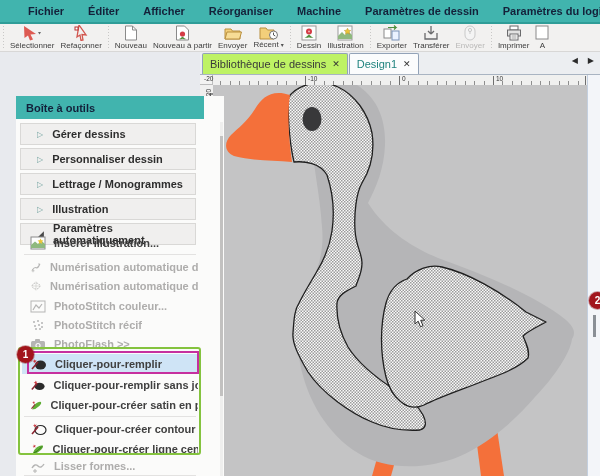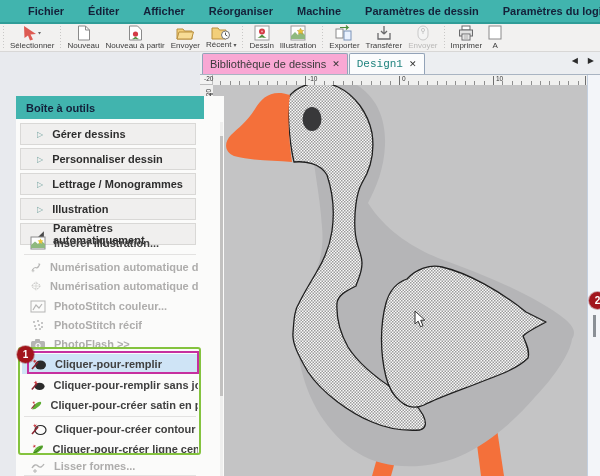--- a/index.html
+++ b/index.html
@@ -54,25 +54,25 @@
     font-size:10px; font-weight:bold; display:flex; align-items:center; justify-content:center;
     box-shadow:0 0 0 1px rgba(130,10,15,.35); }
   #badge-1 { left:1px; top:250px; width:17px; height:17px; z-index:28; }
 
   
   #docarea { position:absolute; left:200px; top:52px; width:400px; height:424px; background:#c4c4c5; }
   #tabbar { position:absolute; left:0; top:0; width:400px; height:23px; background:#eceef1;
     border-bottom:1px solid #a9b4c2; display:flex; align-items:flex-end; padding-left:2px; z-index:12; }
   .tab { height:21px; display:flex; align-items:center; gap:6px; padding:0 7px;
     border:1px solid #93a3b8; border-bottom:none; border-radius:2px 2px 0 0;
-    background:#f9a8d4; margin-right:1px; }
+    background:#bef264; margin-right:1px; }
   .tab .tab-lbl { font-size:11px; color:#3a3a3a; white-space:nowrap; }
   .tab .tab-x { font-size:9px; font-weight:bold; color:#333; }
   .tab.active { background:#fbfcfd; }
-  .tab.active .tab-lbl { color:#1f837e;font-family:Liberation Mono, monospace; }
+  .tab.active .tab-lbl { color:#1f837e; }
   #tab-arrows { position:absolute; right:6px; top:4px; display:flex; gap:10px; }
   #tab-arrows span { font-size:8px; color:#2b2b2b; }
 
   
   #ruler-corner { position:absolute; left:0; top:23px; width:13px; height:10px;
     background:#f3f3f2; border-right:1px solid #bdbdbd; border-bottom:1px solid #bdbdbd; z-index:11; }
   #hruler { position:absolute; left:13px; top:23px; width:374px; height:10px; background:#f0f0ef; z-index:11; }
   .hr-minor { position:absolute; left:0; right:0; bottom:0; height:4px;
     background:repeating-linear-gradient(90deg,#8e8e8e 0 1px,transparent 1px 9.4px); background-position:-2px 0; }
   .hr-major { position:absolute; left:0; right:0; bottom:0; height:9px;
@@ -118,20 +118,29 @@
   <div class="tb-btn">
     <span class="ic">
       <svg width="22" height="16" viewBox="0 0 22 16">
           <path d="M3,1 L15,9 L9.5,9.5 L12,14.5 L9,15.5 L7,10.5 L3.5,13 Z" fill="#dd5a52"></path>
           <path d="M19,8 l3,0 l-1.5,2.5 z" fill="#666" transform="translate(-2,-1)"></path>
         </svg>
     </span>
     <span class="lbl">Sélectionner</span>
   </div>
 
+  <div class="tb-btn">
+    <span class="ic">
+      <svg width="16" height="16" viewBox="0 0 16 16">
+          <path d="M6,0 L13,10 L9,9.5 L10,15 L8,15.5 L7,10 L4,12 Z" fill="none" stroke="#d2564e" stroke-width="1.3"></path>
+          <rect x="2" y="2" width="3" height="3" fill="#fff" stroke="#b33" stroke-width="1"></rect>
+        </svg>
+    </span>
+    <span class="lbl">Refaçonner</span>
+  </div>
 
   <div class="tb-sep"></div>
 
   <div class="tb-btn">
     <span class="ic">
       <svg width="14" height="16" viewBox="0 0 14 16">
           <path d="M1.5,1 h7 l4,4 v10 h-11 z" fill="#fff" stroke="#8a8a8a"></path>
           <path d="M8.5,1 v4 h4" fill="none" stroke="#8a8a8a"></path>
         </svg>
     </span>

